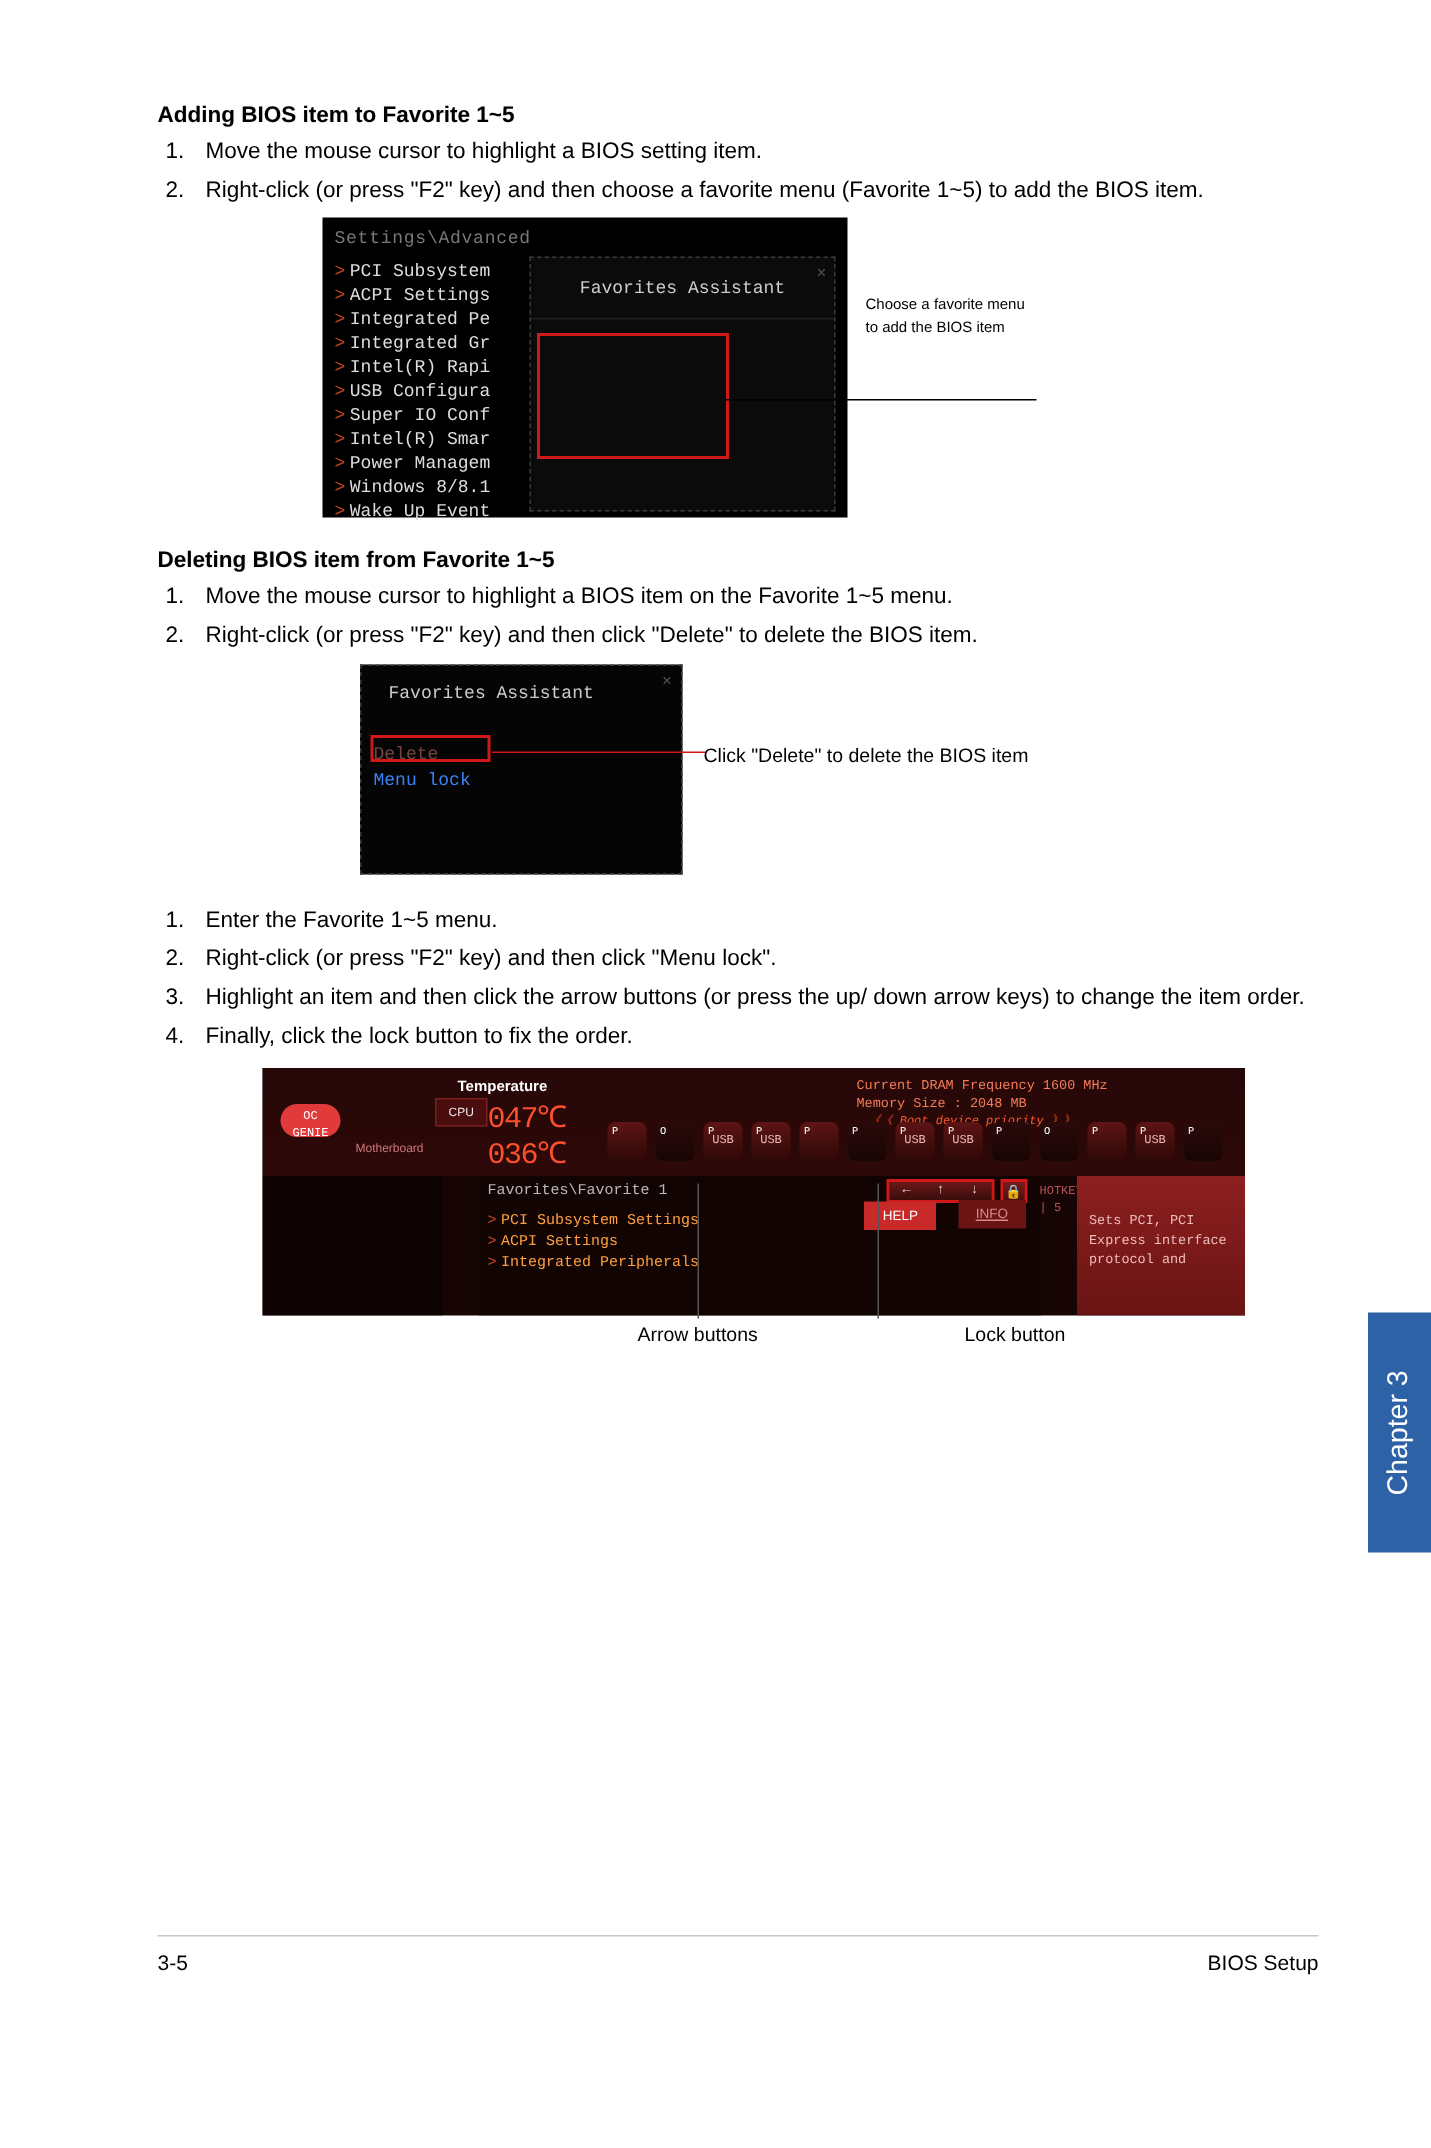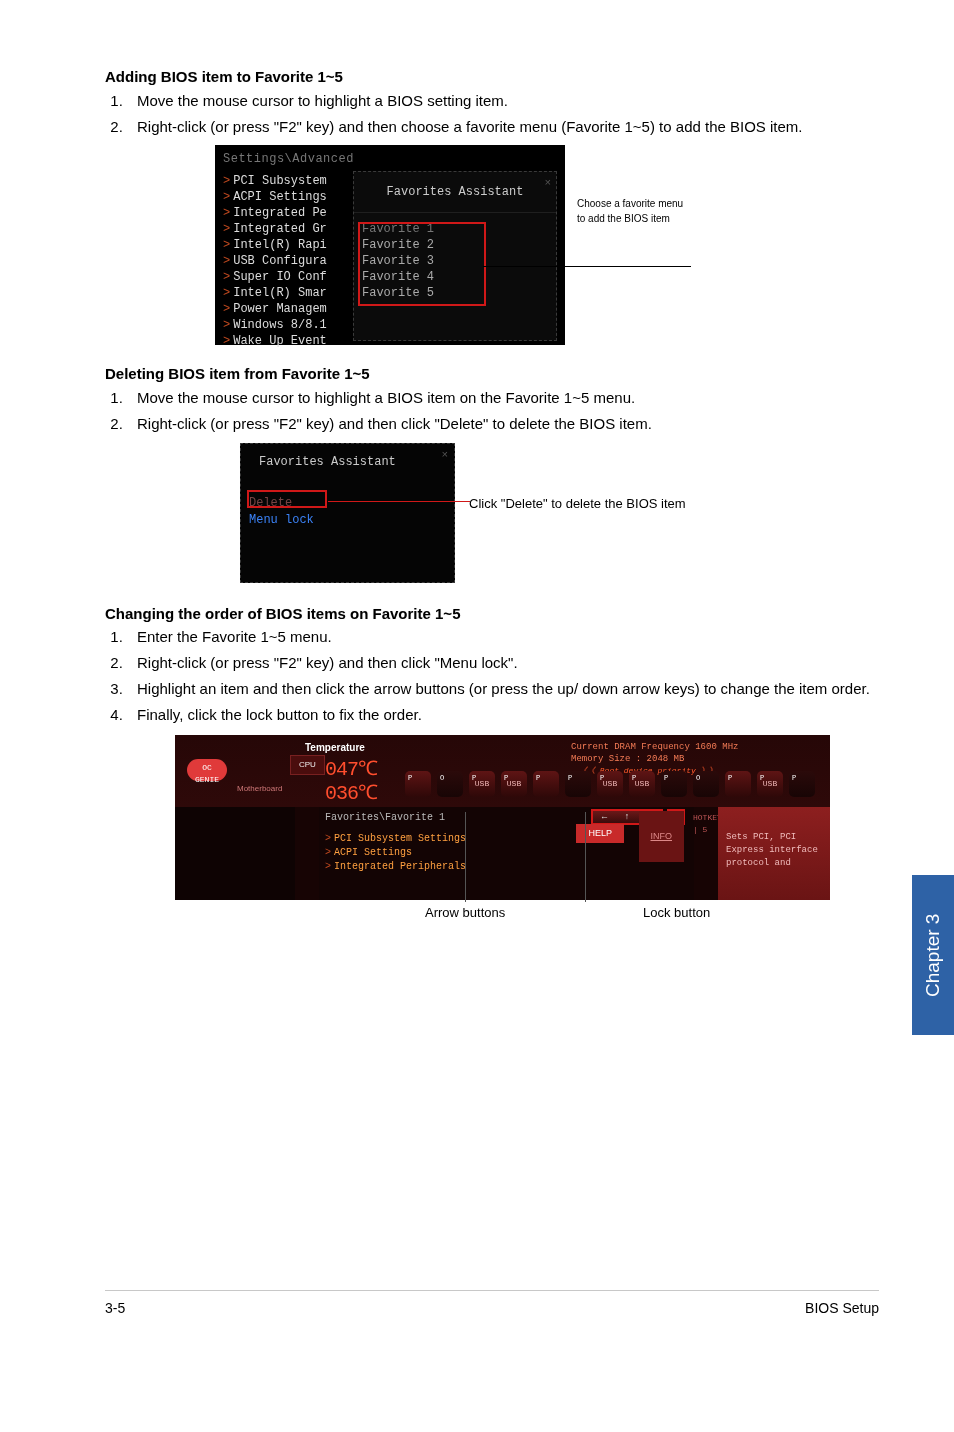--- a/index.html
+++ b/index.html
@@ -113,21 +113,21 @@
     background: linear-gradient(#6b1818,#3a0c0c);
     border: 2px solid #d01818; color: #ddd; font-size: 9px;
   }
   .shot3 .lock-btn {
     position: absolute; top: 2px; left: 348px; width: 18px; height: 16px;
     background: linear-gradient(#7a1c1c,#4a1010); border: 2px solid #d01818;
     color: #ddd; font-size: 9px; text-align: center; line-height: 14px;
   }
   .shot3 .hotkey-txt { position: absolute; top: 5px; left: 374px; color: #b55; font-size: 8px; }
   .shot3 .help-tab { position: absolute; top: 17px; right: 70px; background: #c82a2a; color: #fff; padding: 3px 12px; font-size: 9px; font-family: Arial, sans-serif; }
-  .shot3 .info-tab { position: absolute; top: 4px; right: 10px; background: #6a1414; color: #d88; padding: 19px 12px; font-size: 9px; font-family: Arial, sans-serif; text-decoration: underline; }
+  .shot3 .info-tab { position: absolute; top: 16px; right: 10px; background: #6a1414; color: #d88; padding: 3px 12px; font-size: 9px; font-family: Arial, sans-serif; text-decoration: underline; }
 
   .shot3-captions { margin: 4px 0 0 70px; width: 655px; position: relative; height: 20px; font-size: 13px; }
   .shot3-captions .cap-a { position: absolute; left: 250px; top: 0; }
   .shot3-captions .cap-b { position: absolute; left: 468px; top: 0; }
   .cap-line-a { position: absolute; left: 360px; top: 77px; height: 90px; border-left: 1px solid #555; }
   .cap-line-b { position: absolute; left: 480px; top: 77px; height: 90px; border-left: 1px solid #555; }
 
   
   .chapter-tab {
     position: absolute; right: 0; top: 875px;
@@ -166,27 +166,20 @@
         <div><span class="caret">&gt;</span><span>Intel(R) Smar</span></div>
         <div><span class="caret">&gt;</span><span>Power Managem</span></div>
         <div><span class="caret">&gt;</span><span>Windows 8/8.1</span></div>
         <div><span class="caret">&gt;</span><span>Wake Up Event</span></div>
       </div>
       <div class="popup">
         <div class="title-bar">
           <span>Favorites Assistant</span>
           <span class="close-x">×</span>
         </div>
-        <div class="opts">
-          <div class="opt sel">Favorite 1</div>
-          <div class="opt">Favorite 2</div>
-          <div class="opt">Favorite 3</div>
-          <div class="opt">Favorite 4</div>
-          <div class="opt">Favorite 5</div>
-        </div>
         <div class="red-box"></div>
       </div>
     </div>
     <div class="shot1-line"></div>
     <div class="shot1-callout">
       <div>Choose a favorite menu</div>
       <div>to add the BIOS item</div>
     </div>
   </div>
 
@@ -203,21 +196,20 @@
         <span class="close-x">×</span>
       </div>
       <div class="del-opt">Delete</div>
       <div class="menu-lock">Menu lock</div>
       <div class="red-box2"></div>
     </div>
     <div class="shot2-line"></div>
     <div class="shot2-callout">Click "Delete" to delete the BIOS item</div>
   </div>
 
-  <div class="section-title">Changing the order of BIOS items on Favorite 1~5</div>
   <ol>
     <li>Enter the Favorite 1~5 menu.</li>
     <li>Right-click (or press "F2" key) and then click "Menu lock".</li>
     <li>Highlight an item and then click the arrow buttons (or press the up/ down arrow keys) to change the item order.</li>
     <li>Finally, click the lock button to fix the order.</li>
   </ol>
 
   <div style="position:relative;">
     <div class="shot3">
       <div class="top-strip">

